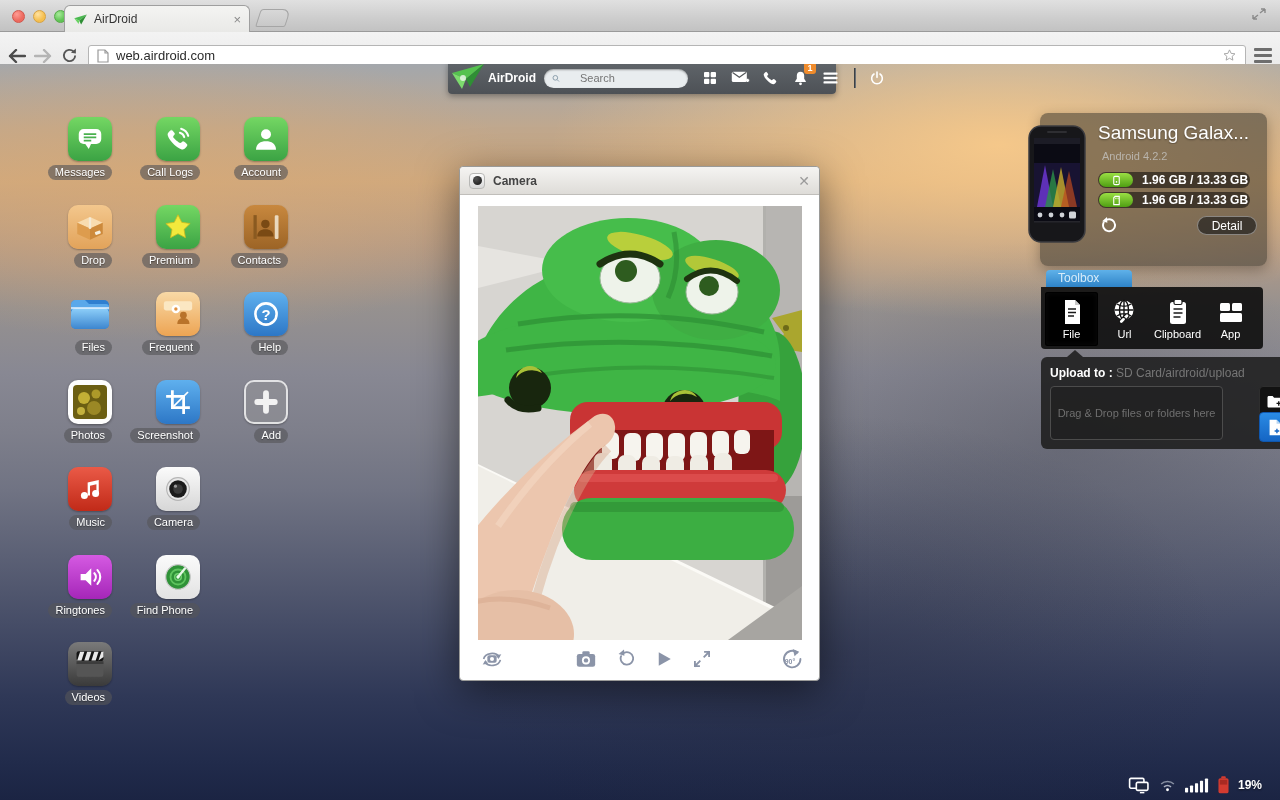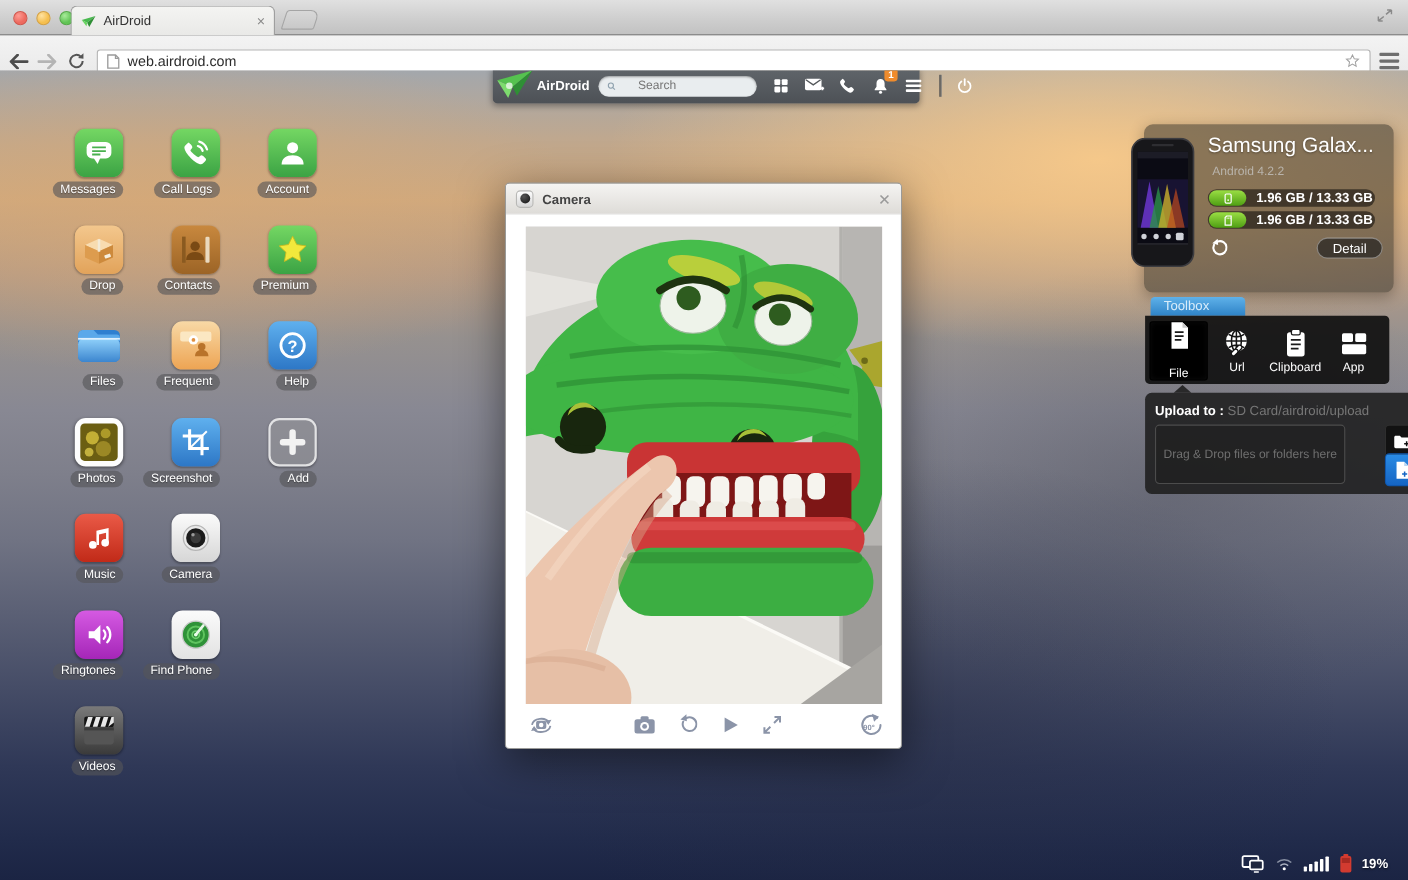--- a/index.html
+++ b/index.html
@@ -118,21 +118,21 @@
   .dev-phone { position:absolute; left:-13px; top:12px; width:60px; height:118px; }
 
   
   .tb-tab { position:absolute; left:1046px; top:206px; width:86px; height:17px;
     background:linear-gradient(180deg,#5fb1e9,#2e83c7); border-radius:4px 4px 0 0;
     color:#d7ecfa; font-size:12px; padding:1px 0 0 12px; }
   .tb-panel { position:absolute; left:1041px; top:223px; width:222px; height:62px;
     background:rgba(16,16,16,.92); border-radius:0 4px 4px 4px; display:flex; padding:5px 2px 0 4px; }
   .tb-item { width:53px; height:54px; display:flex; flex-direction:column; align-items:center;
     justify-content:center; gap:3px; border-radius:3px; }
-  .tb-item.sel { background:#000; box-shadow:inset 0 0 0 1px #000, inset 0 0 6px rgba(255,255,255,.06);justify-content:space-between; }
+  .tb-item.sel { background:#000; box-shadow:inset 0 0 0 1px #000, inset 0 0 6px rgba(255,255,255,.06); }
   .tb-label { color:#fff; font-size:11px; }
 
   
   .up-panel { position:absolute; left:1041px; top:293px; width:256px; height:92px;
     background:rgba(30,30,30,.88); border-radius:6px; }
   .up-arrow { position:absolute; left:26px; top:-7px; width:0; height:0;
     border-left:8px solid transparent; border-right:8px solid transparent; border-bottom:7px solid rgba(30,30,30,.88); }
   .up-row { position:absolute; left:9px; top:9px; font-size:12px; }
   .up-label { color:#fff; font-weight:bold; }
   .up-path { color:#767676; }
@@ -309,37 +309,37 @@
               <polygon points="3,9 12,5 21,9 12,13" fill="#f8dcb0"></polygon>
               <polygon points="3,9 12,13 12,21 3,17" fill="#dd9c4e"></polygon>
               <polygon points="21,9 12,13 12,21 21,17" fill="#cd8a3c"></polygon>
               <rect x="11.2" y="5.3" width="1.6" height="8" fill="#f3ead6" transform="skewY(0)"></rect>
               <rect x="15.5" y="15" width="4" height="2.2" rx=".5" fill="#f5efdf" transform="rotate(-20 17.5 16)"></rect>
             </svg>
         </div>
         <div class="applabel">Drop</div>
       </div>
       <div class="cell">
+        <div class="appicon bg-green">
+          <svg width="32" height="32" viewBox="0 0 24 24">
+              <path d="M12 2.8l2.8 5.7 6.3.9-4.6 4.4 1.1 6.2L12 17l-5.6 3 1.1-6.2L2.9 9.4l6.3-.9z" fill="#f2e93c" stroke="#caba20" stroke-width=".6"></path>
+            </svg>
+        </div>
+        <div class="applabel">Premium</div>
+      </div>
+      <div class="cell">
         <div class="appicon bg-book">
           <svg width="30" height="30" viewBox="0 0 24 24">
               <rect x="19" y="2.5" width="3" height="19" rx="1" fill="#ead9be"></rect>
               <rect x="2" y="2.5" width="2.6" height="19" fill="#8a5a20"></rect>
               <circle cx="11.5" cy="9.5" r="3.4" fill="#7a4a14"></circle>
               <path d="M5 19.5c0-4 2.8-5.8 6.5-5.8s6.5 1.8 6.5 5.8z" fill="#7a4a14"></path>
             </svg>
         </div>
         <div class="applabel">Contacts</div>
-      </div>
-      <div class="cell">
-        <div class="appicon bg-green">
-          <svg width="32" height="32" viewBox="0 0 24 24">
-              <path d="M12 2.8l2.8 5.7 6.3.9-4.6 4.4 1.1 6.2L12 17l-5.6 3 1.1-6.2L2.9 9.4l6.3-.9z" fill="#f2e93c" stroke="#caba20" stroke-width=".6"></path>
-            </svg>
-        </div>
-        <div class="applabel">Premium</div>
       </div>
 
       <div class="cell">
         <div class="appicon bg-folder">
           <svg width="44" height="44" viewBox="0 0 44 44">
               <rect x="3" y="8" width="38" height="29" rx="5" fill="#2f7fd0"></rect>
               <path d="M3 13c0-3 2-5 5-5h9l4 4h17c2 0 3 1.4 3 3v3H3z" fill="#5aa8ea"></path>
               <rect x="3" y="16" width="38" height="21" rx="5" fill="url(#fgrad)"></rect>
               <defs>
                 <linearGradient id="fgrad" x1="0" y1="0" x2="0" y2="1">

